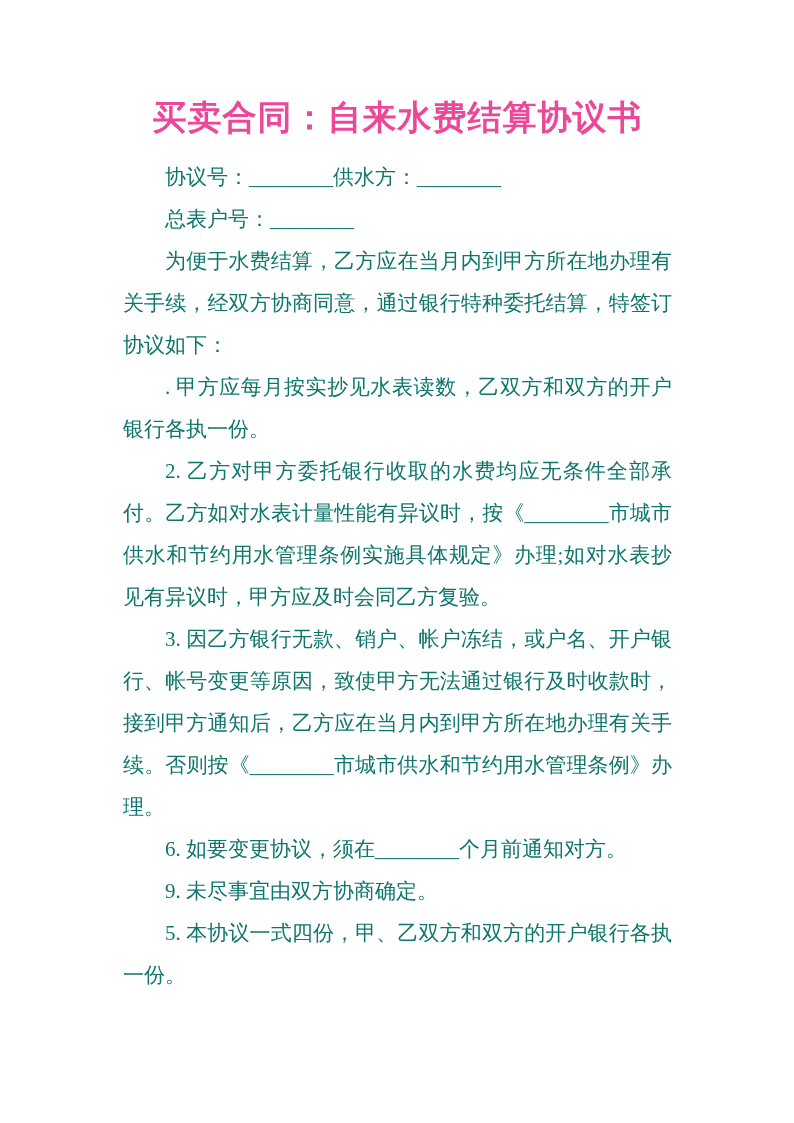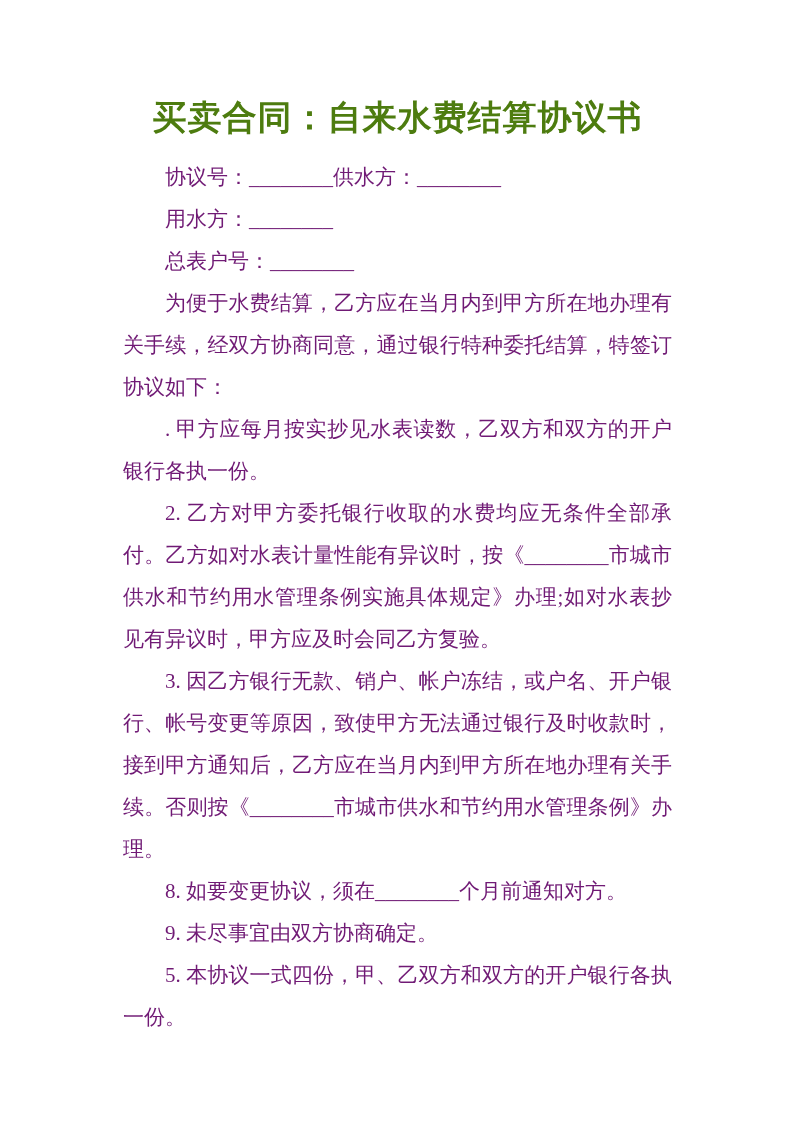--- a/index.html
+++ b/index.html
@@ -17,57 +17,56 @@
     overflow: hidden;
   }
   .doc {
     padding: 96px 122px 0 123px; 
   }
   .doc-title {
     font-size: 34px;
     line-height: 44px;
     font-weight: bold;
     text-align: center;
-    color: #4d7c0f;
+    color: #ec4899;
     margin-bottom: 16px;
     letter-spacing: 1px;
     white-space: nowrap;
   }
   .doc p {
     font-size: 21px;
     line-height: 42px;
     text-align: justify;
     text-justify: inter-ideograph;
     text-indent: 2em;
-    color: #701a75;
+    color: #0f766e;
     word-break: break-all;
   }
 </style>
 </head>
 <body>
 
 <div class="page">
   <div class="doc">
 
     <h1 class="doc-title">买卖合同：自来水费结算协议书</h1>
 
     <p>协议号：________供水方：________</p>
 
-    <p>用水方：________</p>
 
     <p>总表户号：________</p>
 
     <p>为便于水费结算，乙方应在当月内到甲方所在地办理有关手续，经双方协商同意，通过银行特种委托结算，特签订协议如下：</p>
 
     <p>. 甲方应每月按实抄见水表读数，乙双方和双方的开户银行各执一份。</p>
 
     <p>2. 乙方对甲方委托银行收取的水费均应无条件全部承付。乙方如对水表计量性能有异议时，按《________市城市供水和节约用水管理条例实施具体规定》办理;如对水表抄见有异议时，甲方应及时会同乙方复验。</p>
 
     <p>3. 因乙方银行无款、销户、帐户冻结，或户名、开户银行、帐号变更等原因，致使甲方无法通过银行及时收款时，接到甲方通知后，乙方应在当月内到甲方所在地办理有关手续。否则按《________市城市供水和节约用水管理条例》办理。</p>
 
-    <p>8. 如要变更协议，须在________个月前通知对方。</p>
+    <p>6. 如要变更协议，须在________个月前通知对方。</p>
 
     <p>9. 未尽事宜由双方协商确定。</p>
 
     <p>5. 本协议一式四份，甲、乙双方和双方的开户银行各执一份。</p>
 
   </div>
 </div>
 
 </body></html>

